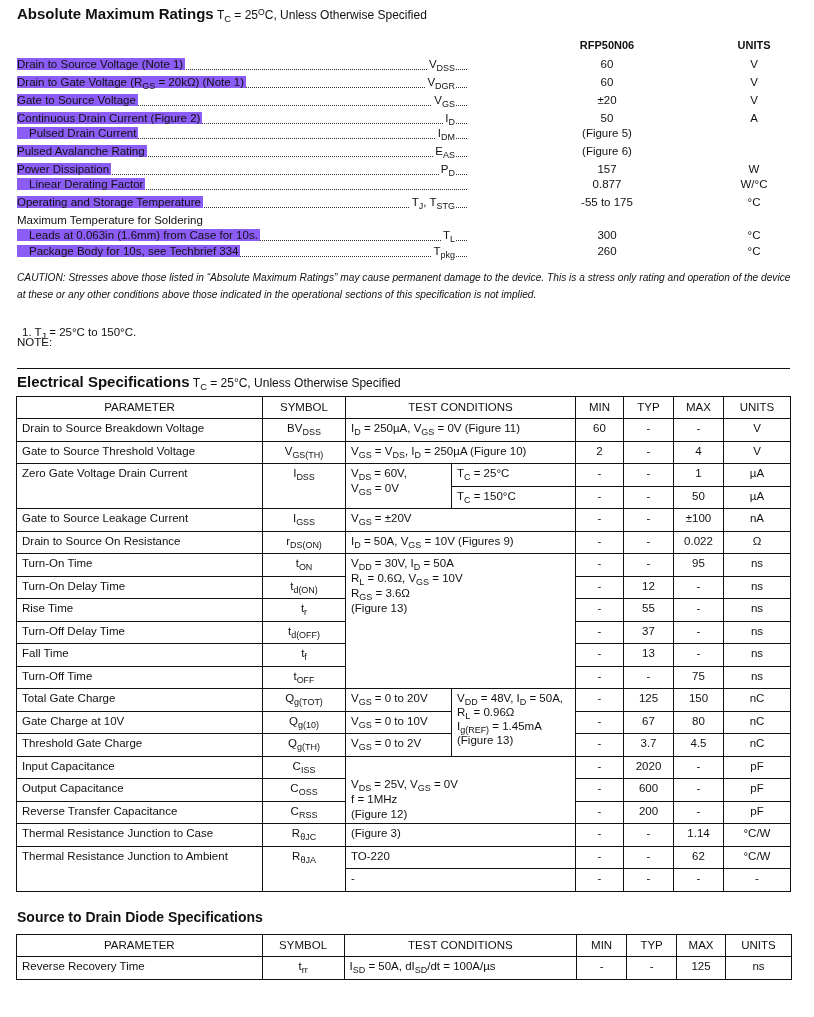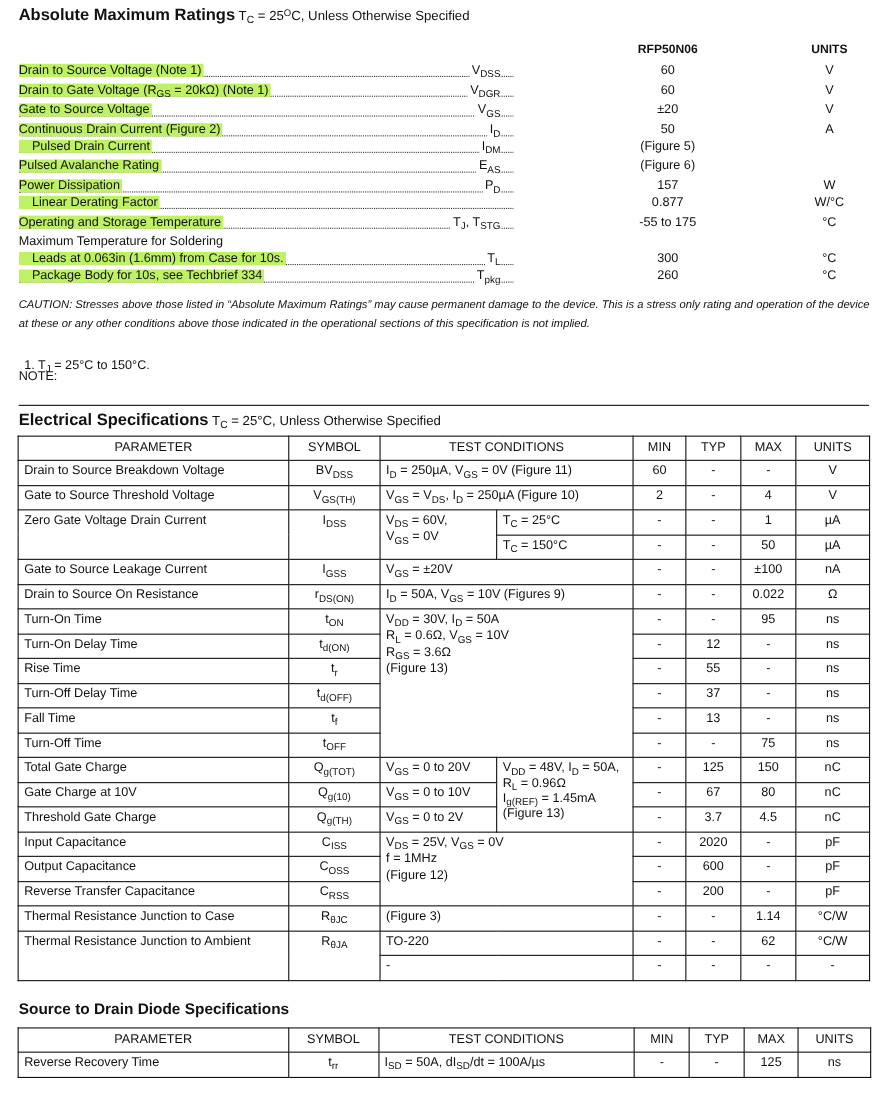--- a/index.html
+++ b/index.html
@@ -3,21 +3,21 @@
 <meta charset="utf-8">
 <style>
   html,body{margin:0;padding:0;background:#fff;}
   body{width:814px;height:1017px;position:relative;overflow:hidden;font-family:"Liberation Sans",sans-serif;color:#111;font-size:11.5px;}
   .abs{position:absolute;}
   sub{font-size:0.78em;vertical-align:-0.35em;line-height:0;}
   sup{font-size:0.72em;vertical-align:0.45em;line-height:0;}
   .h1{font-weight:bold;font-size:15px;}
   .h1small{font-weight:normal;font-size:12px;}
   .rating-row{position:absolute;left:17px;width:450px;height:17px;line-height:17px;white-space:nowrap;overflow:hidden;}
-  .rating-row .lbl{background:#bef264;padding-right:2px;position:relative;z-index:1;}
+  .rating-row .lbl{background:#8b5cf6;padding-right:2px;position:relative;z-index:1;}
   .rating-row .dots{position:absolute;left:0;right:0;bottom:3px;border-bottom:1.5px dotted #333;z-index:0;}
   .rating-row .sym{position:absolute;right:12px;top:0;background:#fff;padding-left:2px;z-index:1;}
   .rval{position:absolute;width:120px;text-align:center;left:547px;height:17px;line-height:17px;}
   .runit{position:absolute;width:70px;text-align:center;left:719px;height:17px;line-height:17px;}
   .caution{font-style:italic;font-size:10.2px;line-height:17px;}
   table{border-collapse:collapse;position:absolute;font-size:11.5px;}
   td,th{border:1px solid #111;padding:0 5px;height:21.5px;vertical-align:top;line-height:19px;}
   th{font-weight:normal;text-align:center;vertical-align:middle;height:21px;}
   td.c{text-align:center;}
   .hr{position:absolute;left:17px;width:773px;border-top:1.3px solid #111;top:368px;}
@@ -247,21 +247,21 @@
     <td>V<sub>GS</sub> = 0 to 2V</td>
     <td class="c">-</td>
     <td class="c">3.7</td>
     <td class="c">4.5</td>
     <td class="c">nC</td>
   </tr>
 
   <tr>
     <td>Input Capacitance</td>
     <td class="c"><span>C</span><sub>ISS</sub></td>
-    <td colspan="2" rowspan="3" style="line-height:15px;padding-top:2px;margin-top:20px;">V<sub>DS</sub> = 25V, V<sub>GS</sub> = 0V<br>f = 1MHz<br>(Figure 12)</td>
+    <td colspan="2" rowspan="3" style="line-height:15px;padding-top:20px;margin-top:20px;">V<sub>DS</sub> = 25V, V<sub>GS</sub> = 0V<br>f = 1MHz<br>(Figure 12)</td>
     <td class="c">-</td>
     <td class="c">2020</td>
     <td class="c">-</td>
     <td class="c">pF</td>
   </tr>
   <tr>
     <td>Output Capacitance</td>
     <td class="c"><span>C</span><sub>OSS</sub></td>
     <td class="c">-</td>
     <td class="c">600</td>

